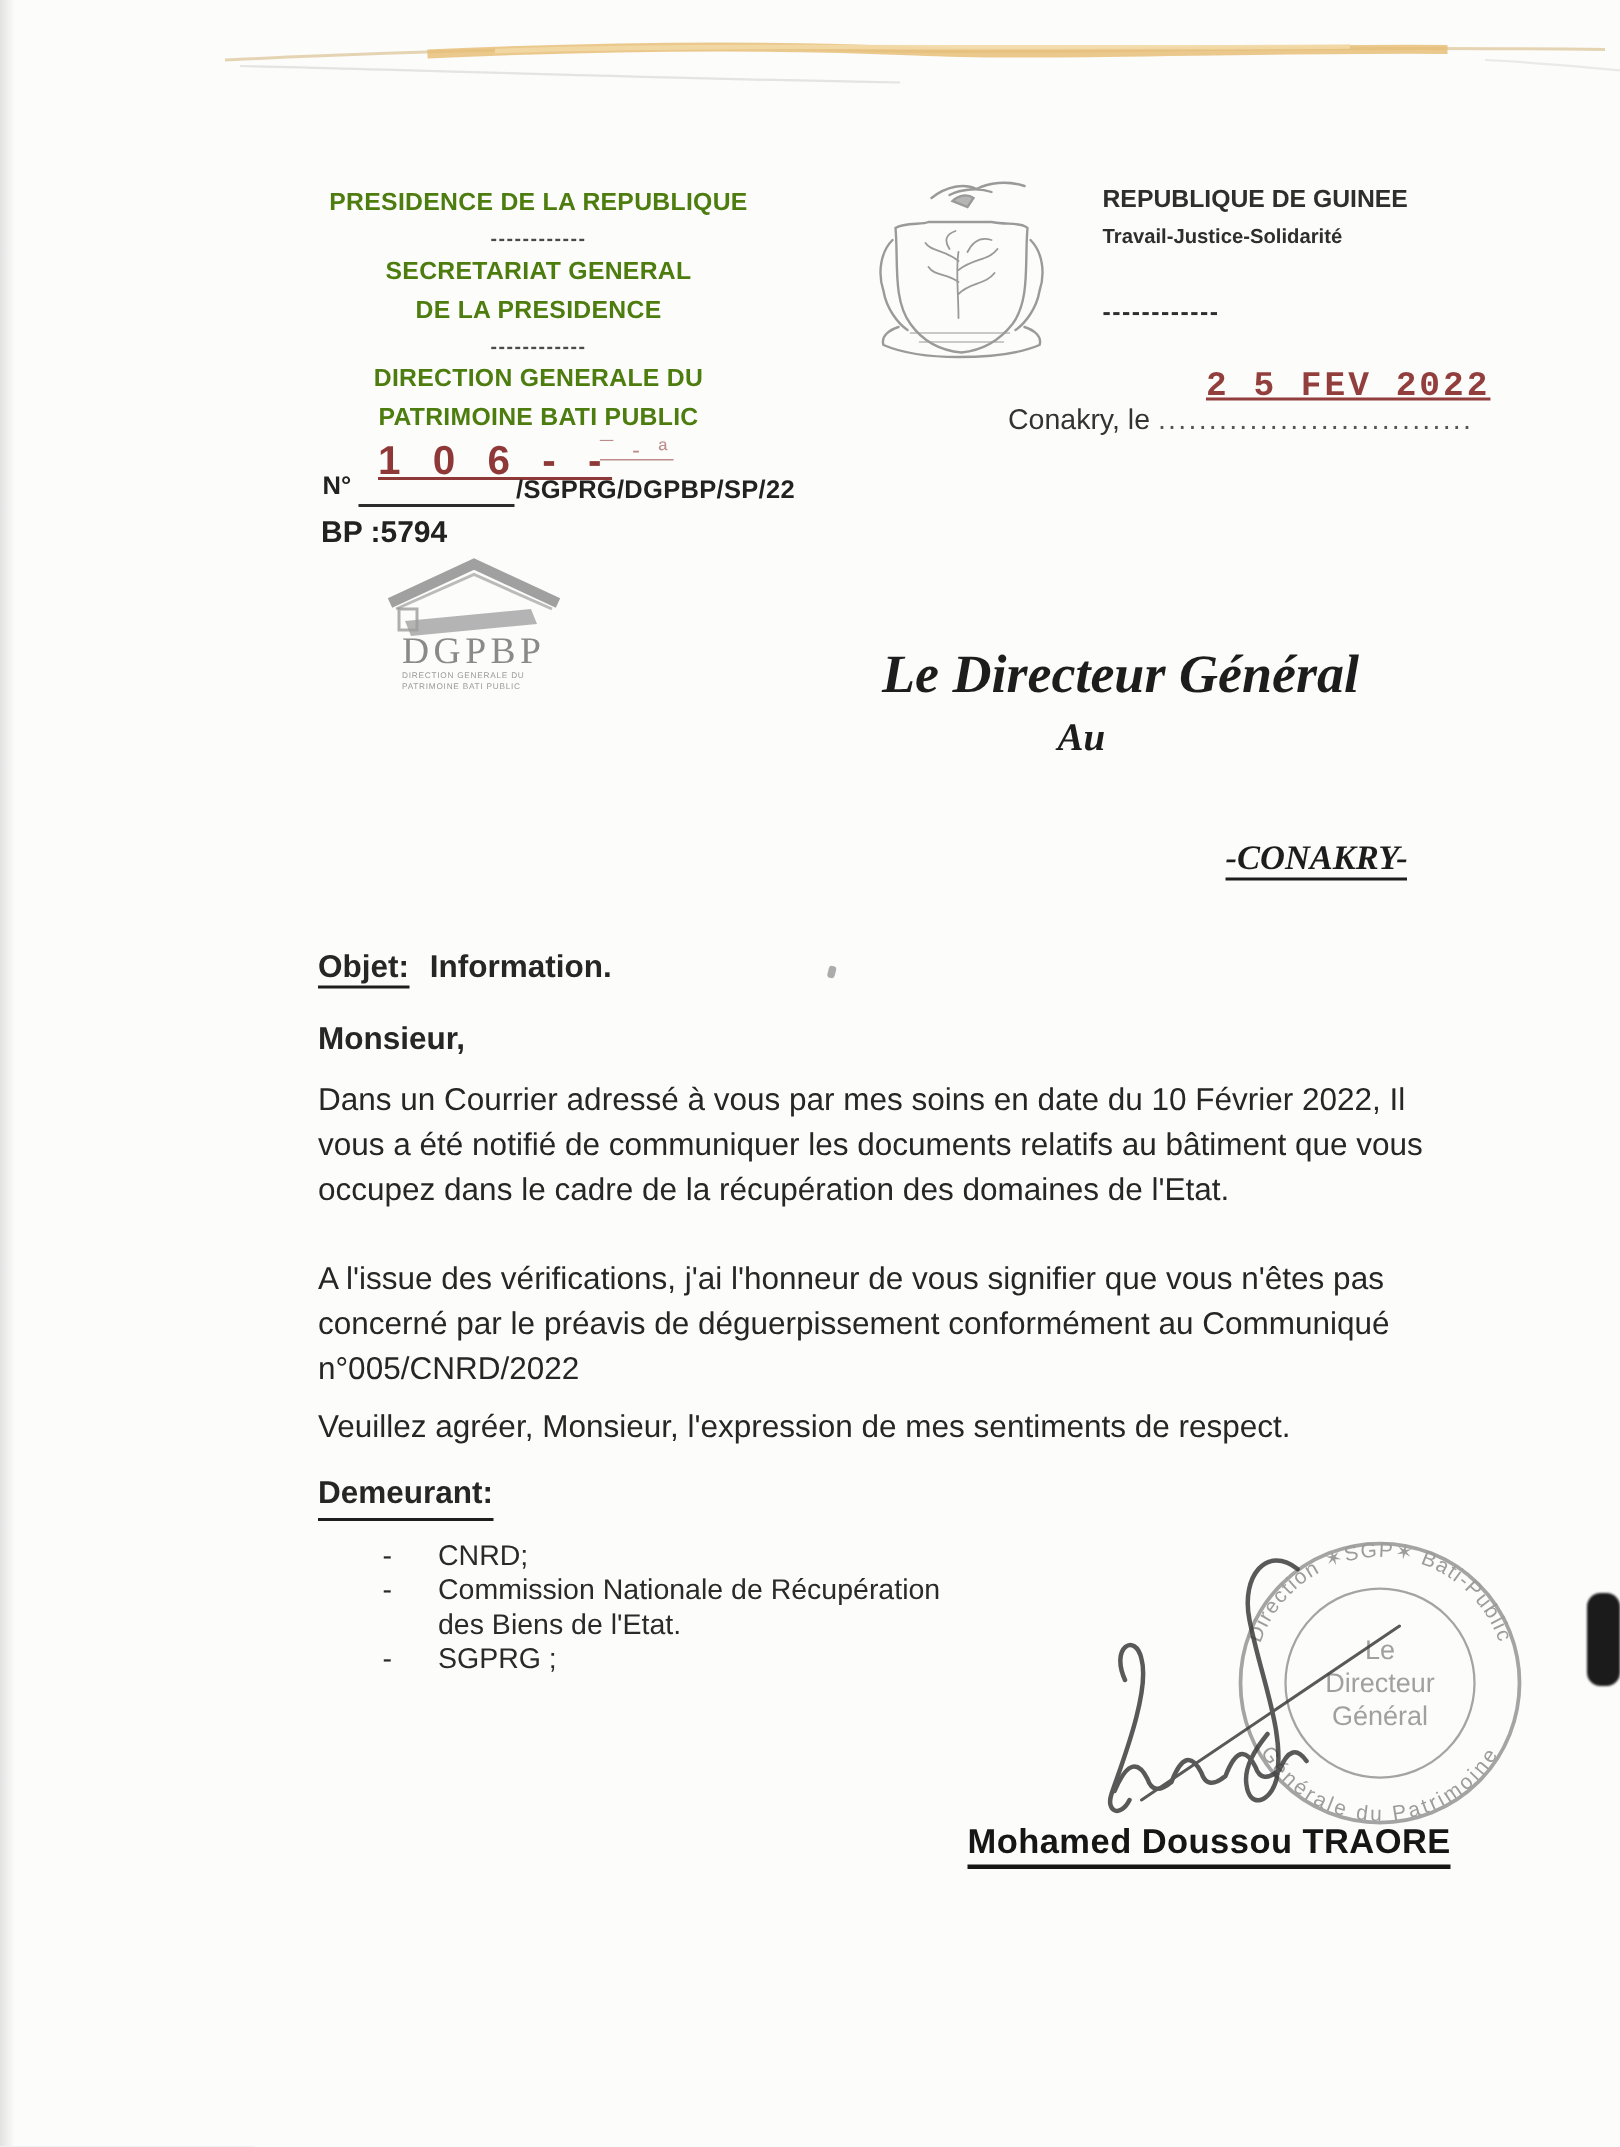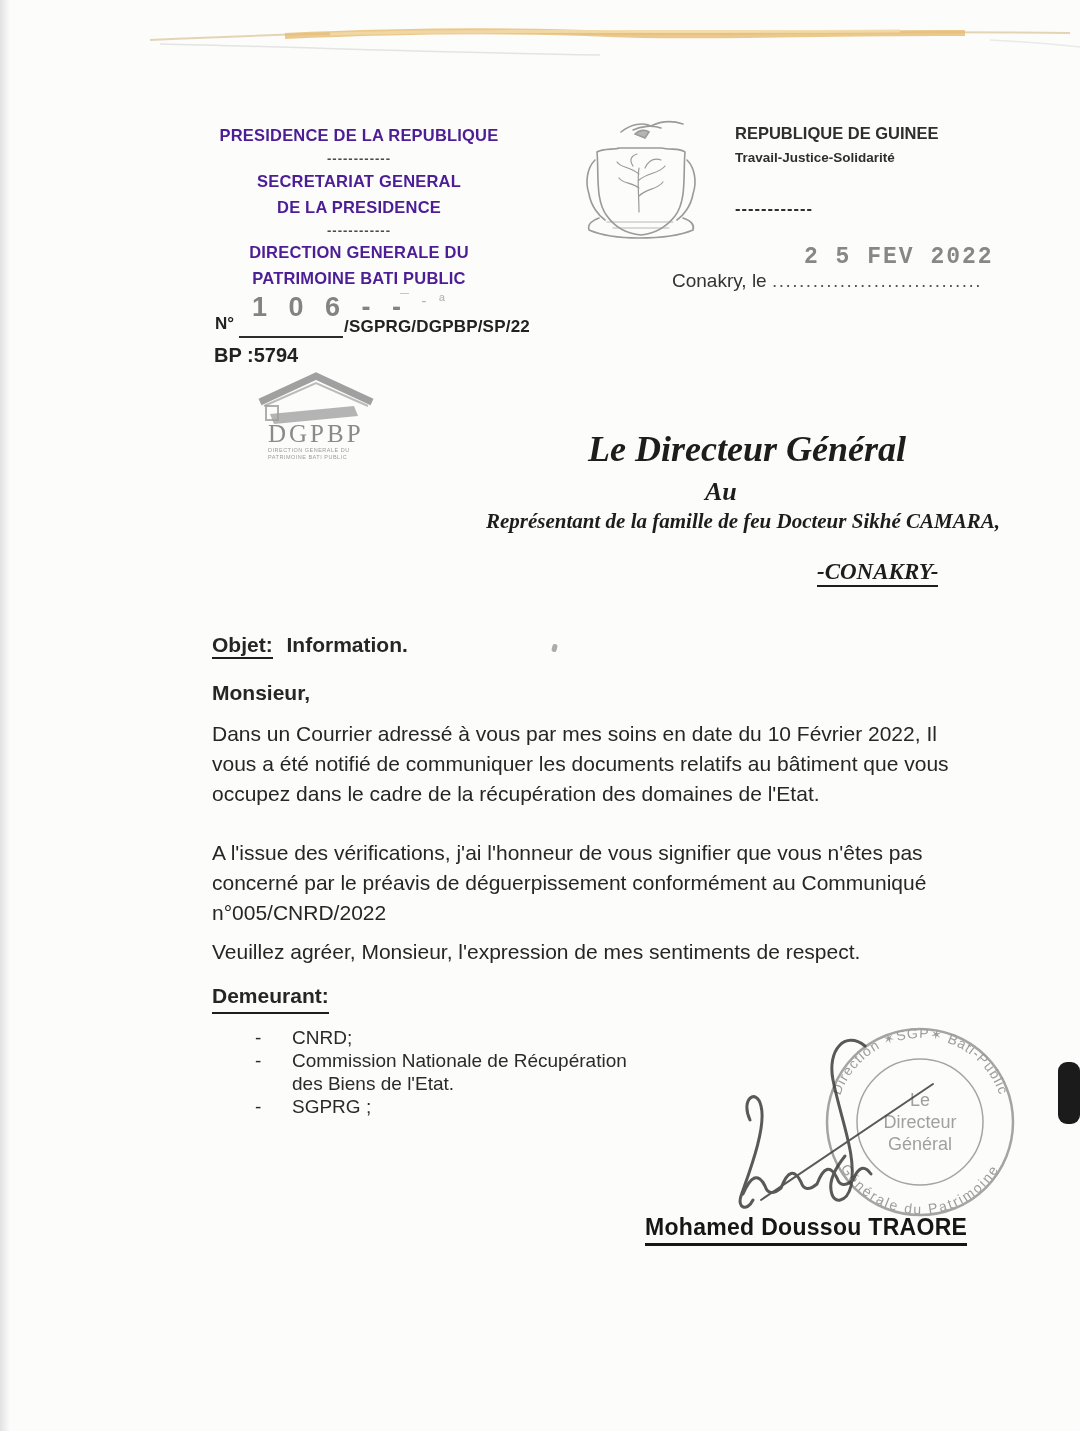--- a/index.html
+++ b/index.html
@@ -1,25 +1,25 @@
 <!DOCTYPE html>
 <html><head>
 <meta charset="utf-8">
 <style>
   html,body{margin:0;padding:0;background:#e9e9e9;}
   #page{position:relative;width:1080px;height:1431px;background:#fcfcfb;overflow:hidden;
         font-family:"Liberation Sans",sans-serif;color:#222;}
   .abs{position:absolute;}
   .b{font-weight:bold;}
   
-  .hl{width:292px;left:213px;text-align:center;font-weight:bold;color:#4c1d95;font-size:16.5px;letter-spacing:.2px;}
+  .hl{width:292px;left:213px;text-align:center;font-weight:bold;color:#4d7c0f;font-size:16.5px;letter-spacing:.2px;}
   .sep{font-size:13px;font-weight:bold;letter-spacing:1px;color:#4a4a4a;}
   
   .hr{width:270px;left:735px;font-weight:bold;color:#2e2e2e;font-size:16.5px;}
-  .blue{color:#737373;}
+  .blue{color:#7f1d1d;text-decoration:underline;}
   .stamp106{font-size:27px;font-weight:bold;letter-spacing:7px;opacity:.88;}
   .datestamp{font-family:"Liberation Mono",monospace;font-size:23px;font-weight:bold;letter-spacing:2px;opacity:.85;}
   
   .ser{font-family:"Liberation Serif",serif;font-style:italic;font-weight:bold;color:#1d1d1d;}
   
   .body-txt{font-size:21px;line-height:30px;color:#262626;}
   .ul2{border-bottom:2.5px solid #1e1e1e;padding-bottom:1px;}
   .amp-row{line-height:23px;font-size:19px;color:#2a2a2a;margin-left:17px;}
   .amp-dash{display:inline-block;width:37px;}
   .amp-txt{display:inline-block;width:352px;vertical-align:top;}
@@ -88,21 +88,20 @@
       <rect x="20" y="40" width="12" height="14" stroke-width="2" opacity=".7"></rect>
       <path d="M 24,48 L 108,40 L 112,50 L 28,58 Z" fill="#9c9c9c" stroke="none" opacity=".75"></path>
     </g>
     <text x="22" y="76" font-family="Liberation Serif,serif" font-size="25" letter-spacing="3" fill="#8a8a8a">DGPBP</text>
     <text x="22" y="86" font-size="5.5" fill="#9a9a9a" letter-spacing=".5">DIRECTION GENERALE DU</text>
     <text x="22" y="93" font-size="5.5" fill="#9a9a9a" letter-spacing=".5">PATRIMOINE BATI PUBLIC</text>
   </svg>
 
   <div class="abs ser" style="left:588px;top:428px;font-size:36px">Le Directeur Général</div>
   <div class="abs ser" style="left:705px;top:477px;font-size:26px">Au</div>
-  <div class="abs ser" style="left:486px;top:509px;font-size:21px">Représentant de la famille de feu Docteur Sikhé CAMARA,</div>
   <div class="abs ser" style="left:817px;top:559px;font-size:23px;border-bottom:2px solid #1d1d1d">-CONAKRY-</div>
 
   <div class="abs body-txt" style="left:212px;top:630px">
     <span class="b ul2">Objet:</span>
     <span style="margin-left:8px;font-weight:600">Information.</span>
   </div>
   <div class="abs body-txt" style="left:212px;top:678px;font-weight:600">Monsieur,</div>
   <div class="abs body-txt" style="left:212px;top:719px;width:772px">Dans un Courrier adressé à vous par mes soins en date du 10 Février 2022, Il vous a été notifié de communiquer les documents relatifs au bâtiment que vous occupez dans le cadre de la récupération des domaines de l'Etat.</div>
   <div class="abs body-txt" style="left:212px;top:838px;width:772px">A l'issue des vérifications, j'ai l'honneur de vous signifier que vous n'êtes pas concerné par le préavis de déguerpissement conformément au Communiqué n°005/CNRD/2022</div>
   <div class="abs body-txt" style="left:212px;top:937px;width:790px">Veuillez agréer, Monsieur, l'expression de mes sentiments de respect.</div>

